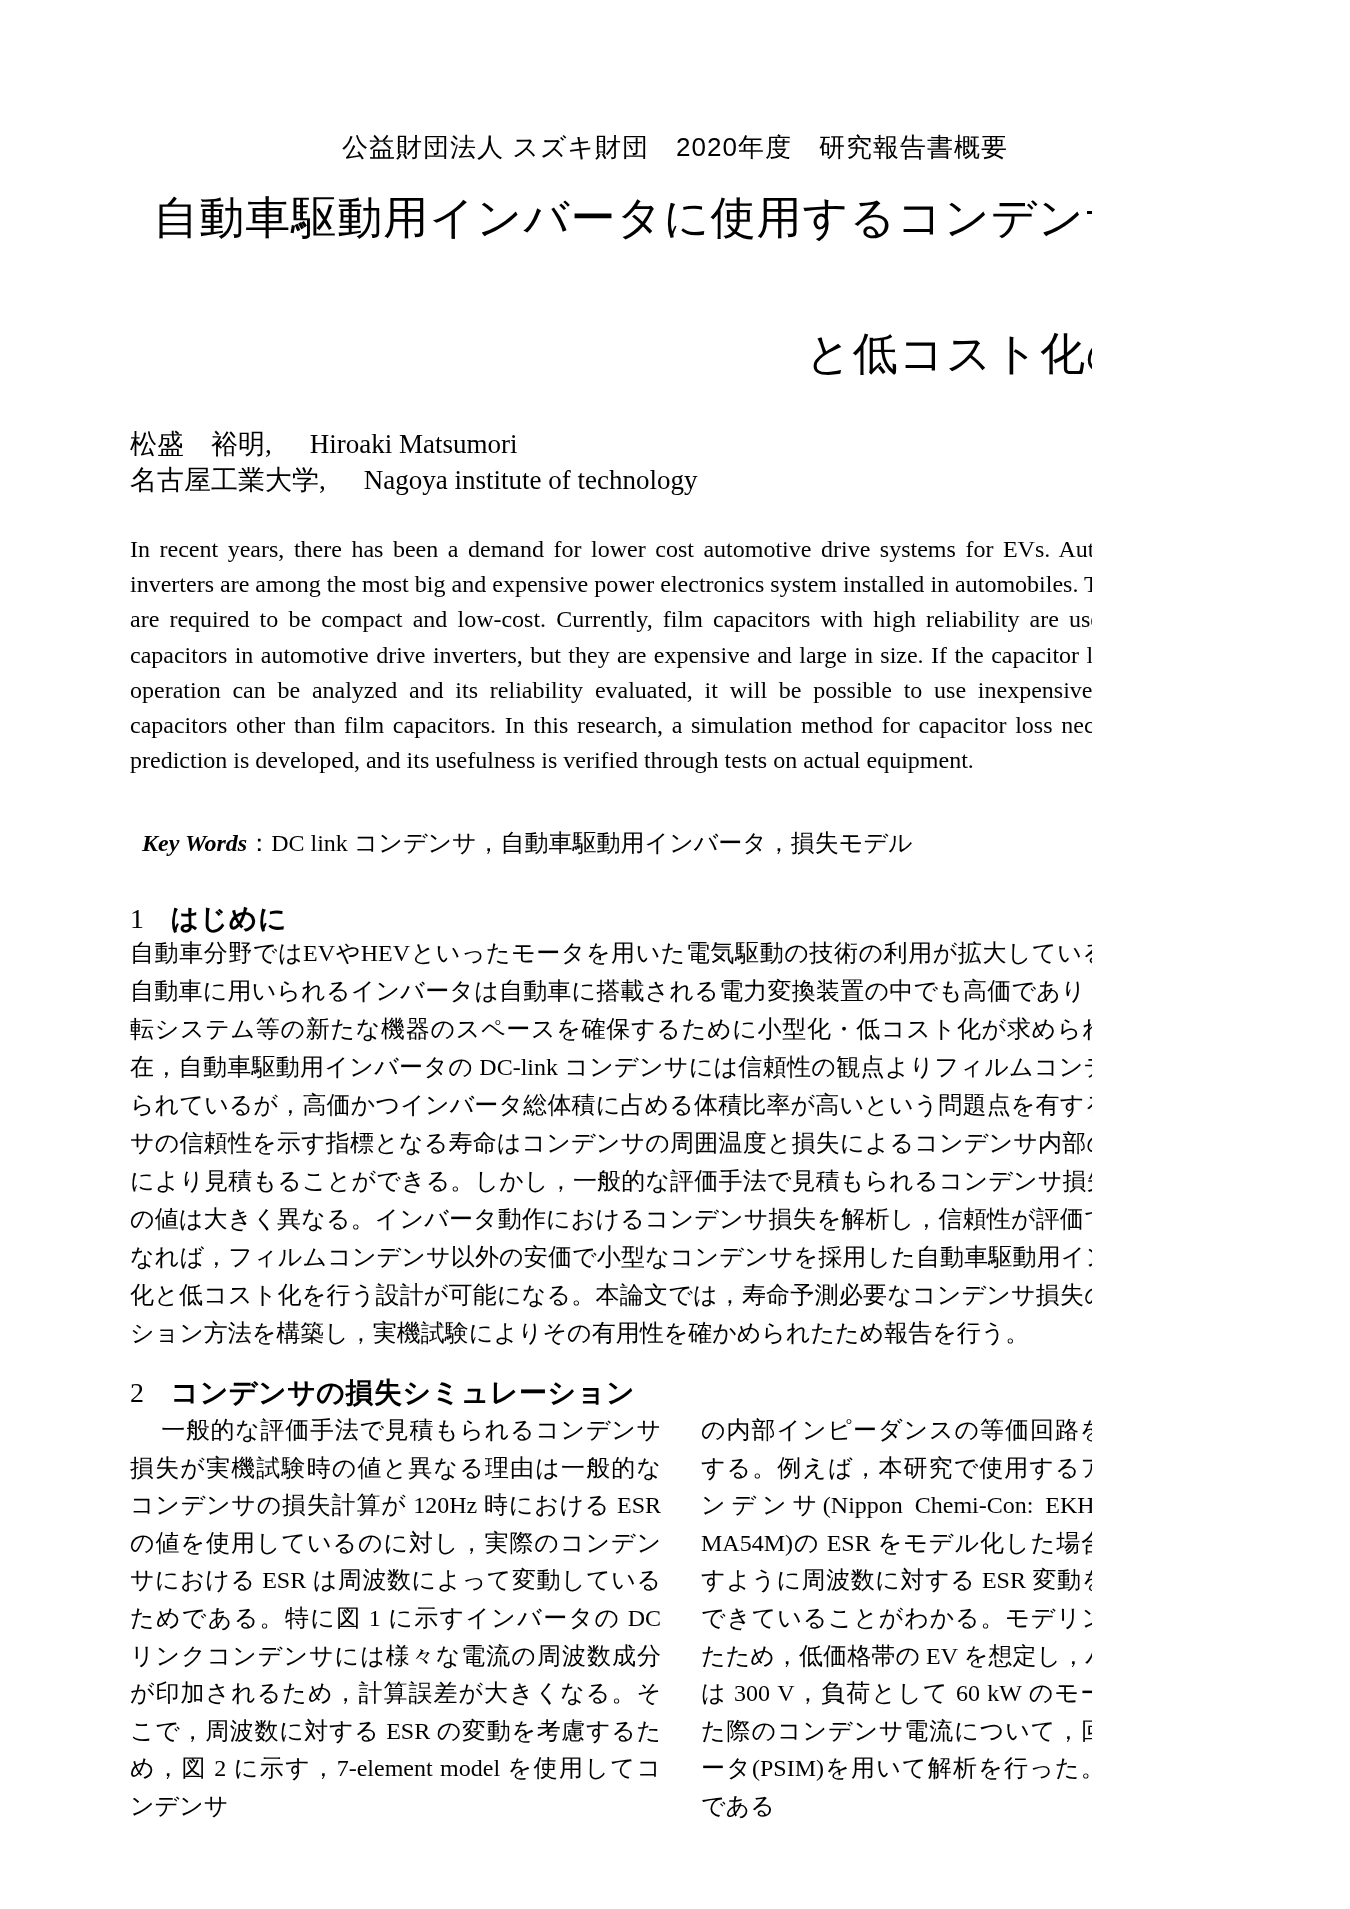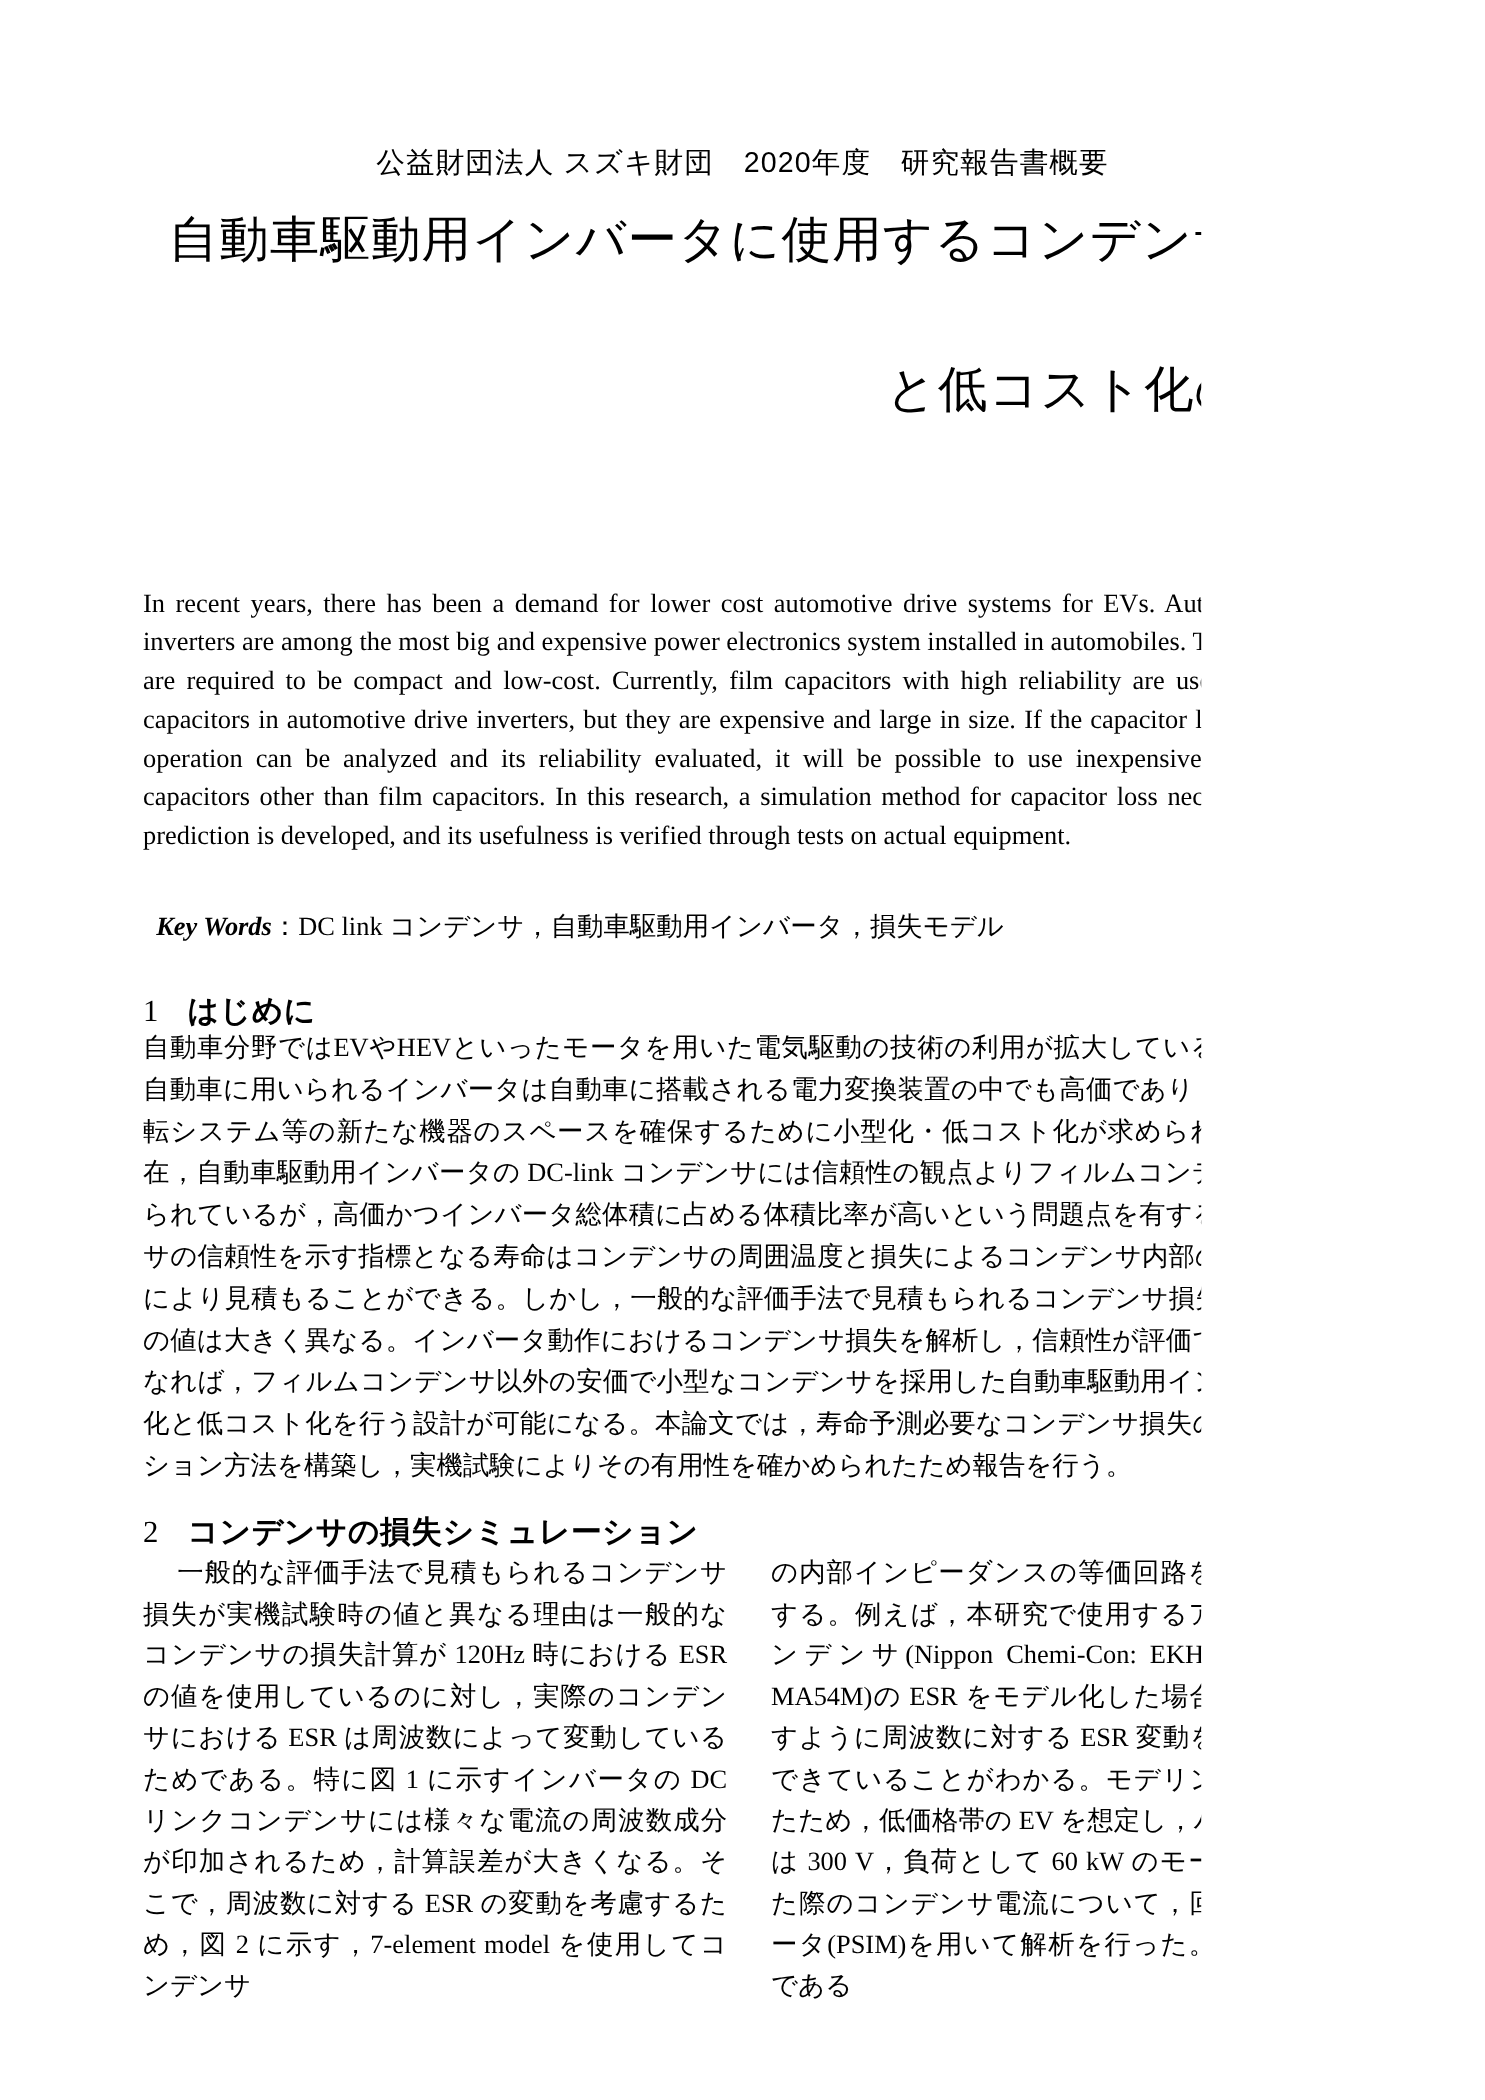--- a/index.html
+++ b/index.html
@@ -88,20 +88,28 @@
 <div class="page">
 
   <div class="abs doc-header">公益財団法人 スズキ財団　2020年度　研究報告書概要</div>
 
   <div class="abs title-ja">
     <div>自動車駆動用インバータに使用するコンデンサの小型化</div>
     <div>と低コスト化の検証</div>
   </div>
 
 
+  <div class="abs authors">
+    <div>
+      <span>松盛　裕明,</span><span class="gap"></span><span>Hiroaki Matsumori</span>
+    </div>
+    <div>
+      <span>名古屋工業大学,</span><span class="gap"></span><span>Nagoya institute of technology</span>
+    </div>
+  </div>
 
   <div class="abs abstract">In recent years, there has been a demand for lower cost automotive drive systems for EVs. Automotive drive inverters are among the most big and expensive power electronics system installed in automobiles. Therefore, they are required to be compact and low-cost. Currently, film capacitors with high reliability are used as DC-link capacitors in automotive drive inverters, but they are expensive and large in size. If the capacitor loss in inverter operation can be analyzed and its reliability evaluated, it will be possible to use inexpensive and compact capacitors other than film capacitors. In this research, a simulation method for capacitor loss necessary for life prediction is developed, and its usefulness is verified through tests on actual equipment.</div>
 
   <div class="abs keywords">
     <span class="kw-label">Key Words</span><span>：</span><span>DC link コンデンサ，自動車駆動用インバータ，損失モデル</span>
   </div>
 
   <div class="abs section-heading sec1-heading">
     <span class="sec-num">1</span><span>はじめに</span>
   </div>

